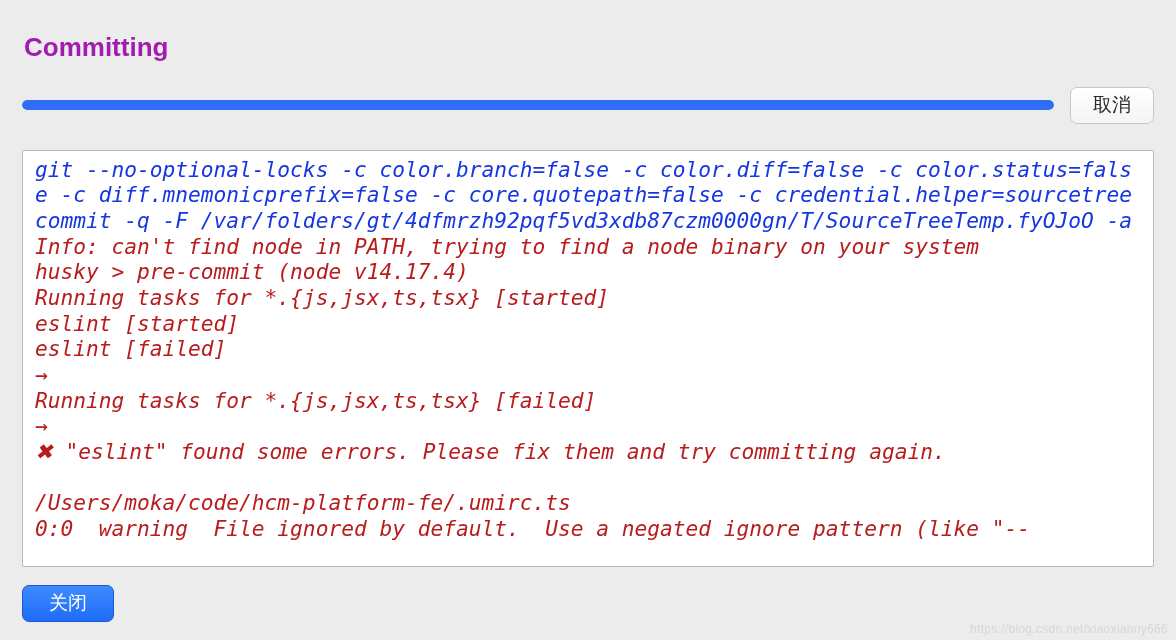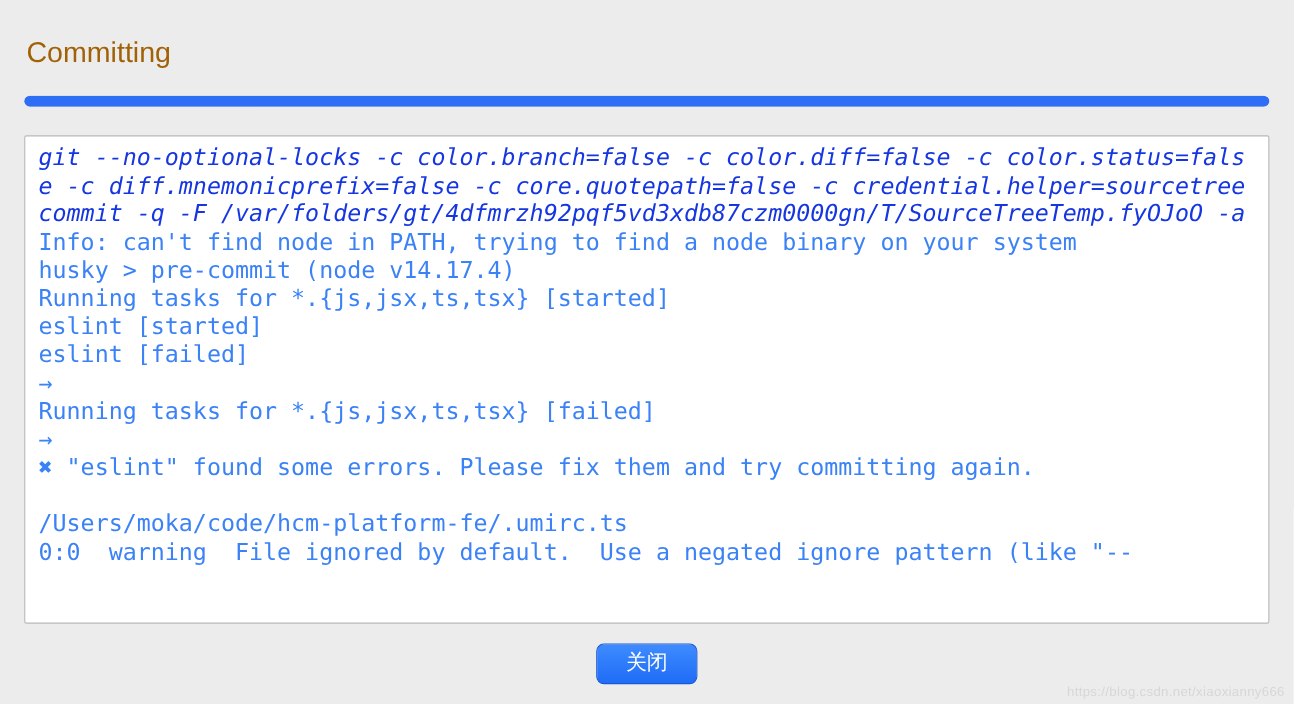--- a/index.html
+++ b/index.html
@@ -13,22 +13,22 @@
       background: #ececec;
       font-family: -apple-system, BlinkMacSystemFont, "Segoe UI", Helvetica, Arial, sans-serif;
       padding: 32px 22px 18px 22px;
       display: flex;
       flex-direction: column;
       position: relative;
       overflow: hidden;
     }
     .title {
       font-size: 26px;
-      font-weight: 400;
-      color: #a16207;
+      font-weight: 700;
+      color: #a21caf;
       margin-bottom: 24px;
       margin-left: 2px;
     }
     .progress-row {
       display: flex;
       align-items: center;
       gap: 16px;
       margin-bottom: 26px;
     }
     .progress-bar-track {
@@ -74,25 +74,26 @@
       white-space: pre-wrap;
       word-break: break-all;
       overflow: hidden;
       color: #000;
     }
     .cmd {
       color: #1536e0;
       font-style: italic;
     }
     .err {
-      color: #3b82f6;
+      color: #b91c1c;
+      font-style: italic;
     }
     .footer {
       display: flex;
-      justify-content: center;
+      justify-content: flex-start;
       margin-top: 18px;
     }
     .watermark {
       position: absolute;
       bottom: 4px;
       right: 8px;
       font-size: 12px;
       color: #d7d7d7;
       letter-spacing: 0.3px;
       pointer-events: none;
@@ -100,20 +101,21 @@
   </style>
 </head>
 <body>
 
 <div class="title">Committing</div>
 
 <div class="progress-row">
   <div class="progress-bar-track">
     <div class="progress-bar-fill"></div>
   </div>
+  <button class="btn">取消</button>
 </div>
 
 <div class="console"><span class="cmd">git --no-optional-locks -c color.branch=false -c color.diff=false -c color.status=false -c diff.mnemonicprefix=false -c core.quotepath=false -c credential.helper=sourcetree commit -q -F /var/folders/gt/4dfmrzh92pqf5vd3xdb87czm0000gn/T/SourceTreeTemp.fyOJoO -a</span>
 <span class="err">Info: can't find node in PATH, trying to find a node binary on your system
 husky &gt; pre-commit (node v14.17.4)
 Running tasks for *.{js,jsx,ts,tsx} [started]
 eslint [started]
 eslint [failed]
 →
 Running tasks for *.{js,jsx,ts,tsx} [failed]

